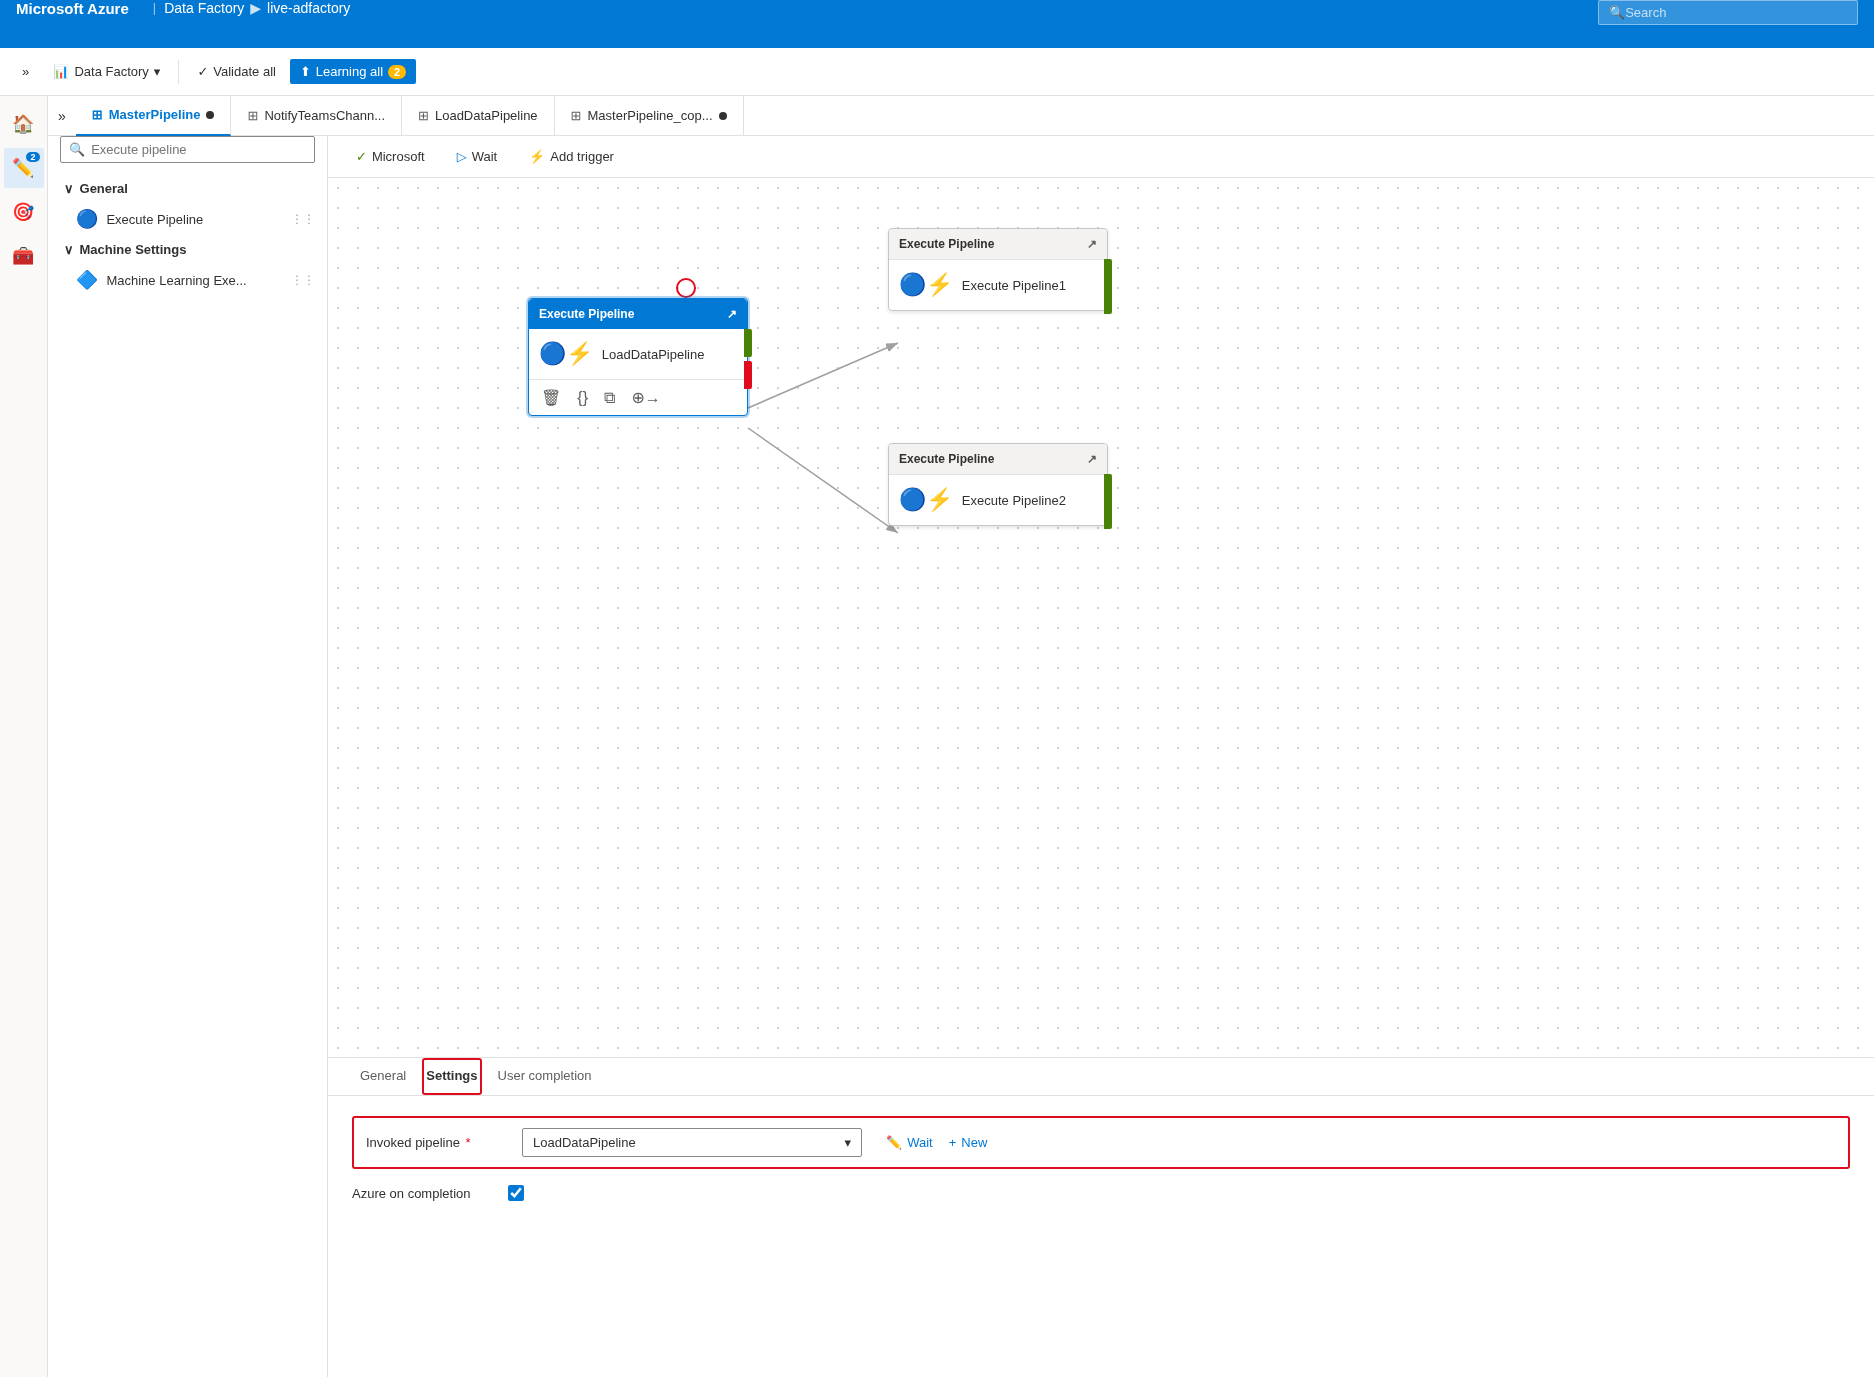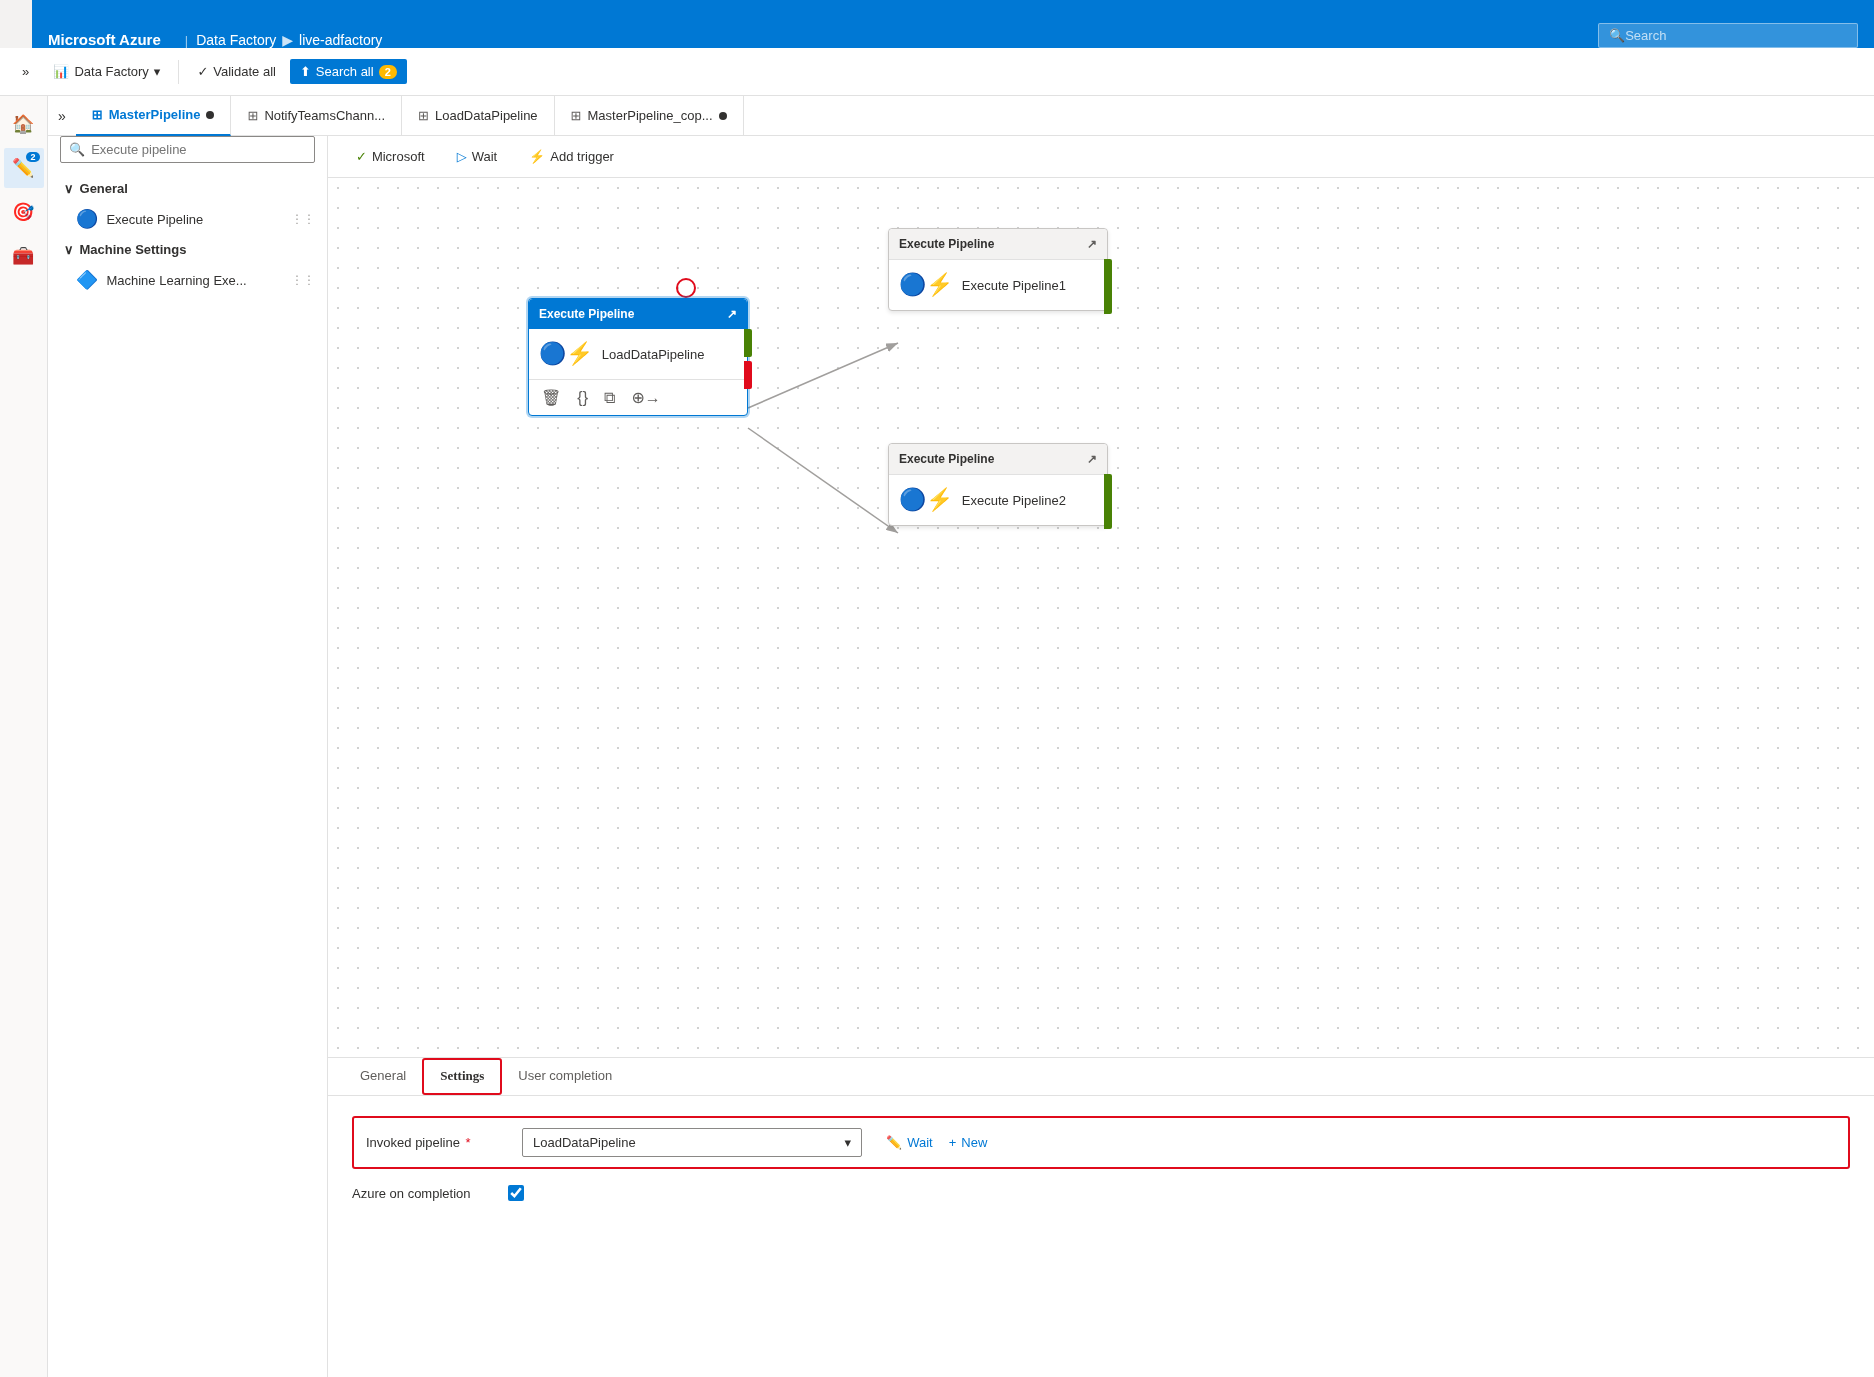--- a/index.html
+++ b/index.html
@@ -3,24 +3,23 @@
   <meta charset="utf-8">
   <style>
     * { box-sizing: border-box; margin: 0; padding: 0; }
     body { font-family: 'Segoe UI', sans-serif; font-size: 13px; background: #f3f2f1; overflow: hidden; width: 1874px; height: 1377px; }
 
     
     .top-bar {
       background: #0078d4;
       height: 48px;
       display: flex;
-      align-items: flex-end;
+      align-items: flex-start;
       padding: 0 16px;
       color: white;
-      margin-left: 32px;
     }
     .top-bar-brand { font-size: 15px; font-weight: 600; color: white; margin-right: 16px; }
     .top-bar-sep { color: rgba(255,255,255,0.6); margin: 0 8px; }
     .top-bar-nav { display: flex; align-items: center; color: white; font-size: 14px; }
     .top-bar-nav .breadcrumb-arrow { margin: 0 6px; color: rgba(255,255,255,0.8); }
     .top-bar-search {
       margin-left: auto;
       background: rgba(255,255,255,0.2);
       border: 1px solid rgba(255,255,255,0.4);
       border-radius: 2px;
@@ -358,21 +357,21 @@
   </button>
   <div class="toolbar-sep"></div>
 
   <button class="toolbar-btn">
     <span>✓</span>
     <span>Validate all</span>
   </button>
 
   <button class="toolbar-btn publish">
     <span>⬆</span>
-    <span>Search all</span>
+    <span>Learning all</span>
     <span class="badge">2</span>
   </button>
 </div>
 
 <div class="main-layout">
 
   <div class="icon-sidebar">
     <button class="icon-sidebar-btn">🏠</button>
     <button class="icon-sidebar-btn active">
       ✏️
@@ -517,21 +516,21 @@
             <div style="position:absolute; right:-5px; top:30px; width:8px; height:55px; background:#498205; border-radius:0 2px 2px 0;"></div>
           </div>
 
         </div>
 
         <div class="bottom-panel">
           <div class="bottom-tabs">
             <div class="bottom-tab">
               <span>General</span>
             </div>
-            <div class="bottom-tab active highlight-border" style="border:2px solid #e00b1c; padding:8px 16px;font-family:Liberation Serif, serif;">
+            <div class="bottom-tab active highlight-border" style="border:2px solid #e00b1c; padding:8px 2px;">
               <span>Settings</span>
             </div>
             <div class="bottom-tab">
               <span>User completion</span>
             </div>
           </div>
           <div class="bottom-content">
 
             <div class="form-row" style="border: 2px solid #e00b1c; border-radius:3px; padding:10px 12px;">
               <span class="form-label">

